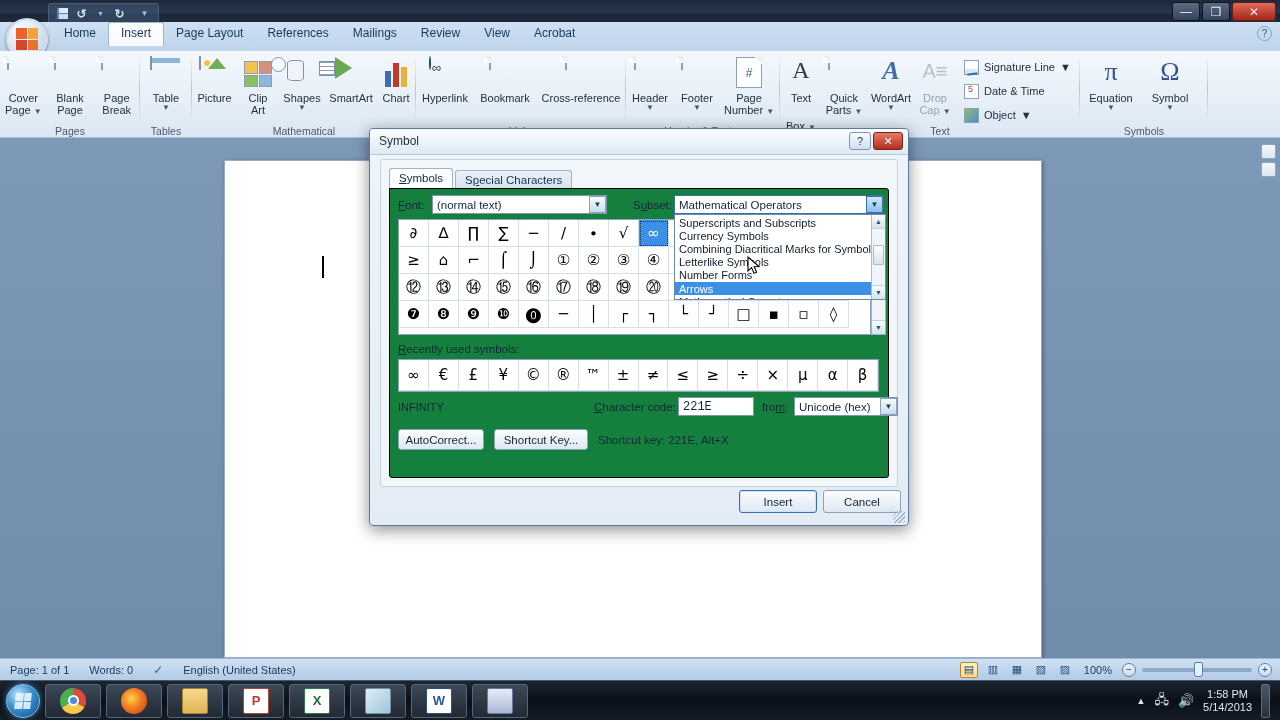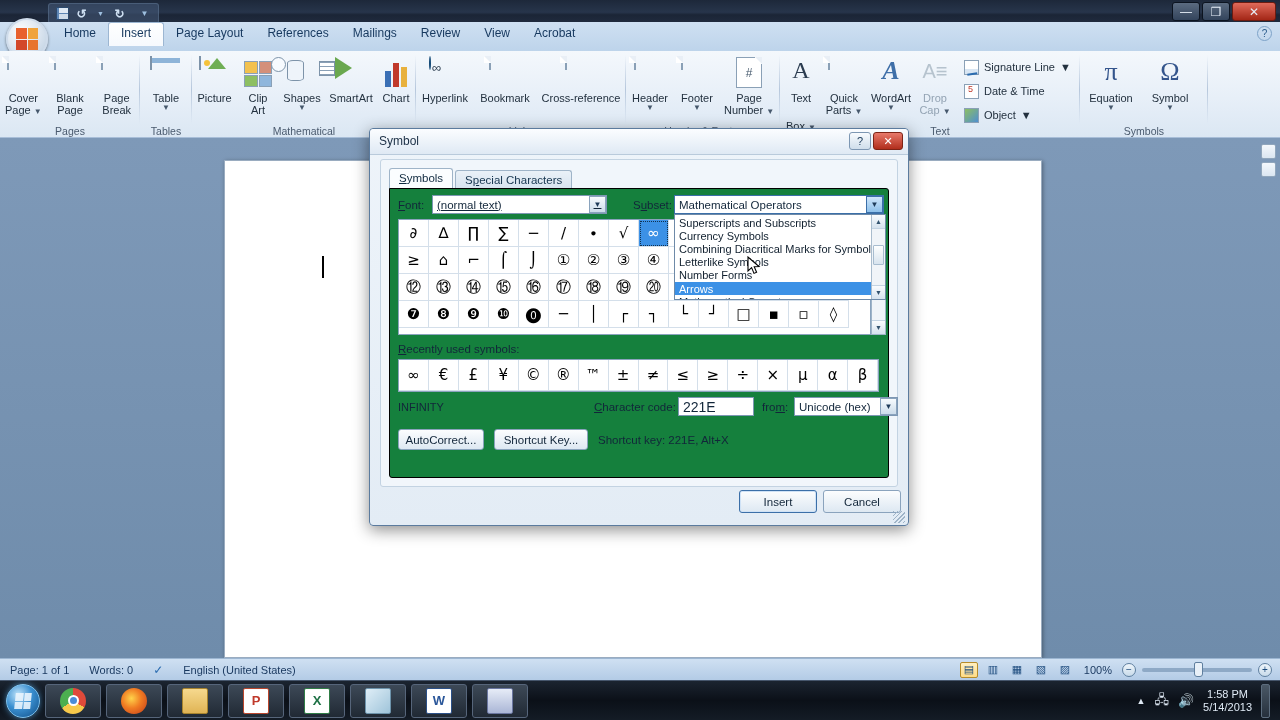--- a/index.html
+++ b/index.html
@@ -239,22 +239,22 @@
   .sbar .thumb { position:absolute; left:1px; width:11px; height:22px;
       background:linear-gradient(180deg,#fdfefe,#d7e3ee); border:1px solid #a7bccf; border-radius:1px; }
 
   .dropdown {
     position:absolute; background:#fff; border:1px solid #6e8aa8; z-index: 30;
   }
   .dditem { height:13.2px; font-size:11px; color:#101f2e; padding-left:4px; white-space:nowrap;
     display:flex; align-items:center; font-family:"Liberation Sans", sans-serif;}
   .dditem.sel { background:#3c91e6; color:#fff; }
 
-  .txtbox { border:1px solid #7d97b3; background:#fff; height:19px; font-size:14px;
-    color:#12263a; display:flex; align-items:center; padding-left:4px; }
+  .txtbox { border:1px solid #7d97b3; background:#fff; height:19px; font-size:12px;
+    color:#12263a; display:flex; align-items:center; padding-left:4px;font-family:Liberation Mono, monospace; }
   .pushbtn {
     border:1px solid #8aa3bd; border-radius:3px;
     background:linear-gradient(180deg,#fcfdfe,#dde8f2);
     font-size:11.5px; color:#12263a; display:flex; align-items:center; justify-content:center;
   }
   .pushbtn.default { border:1px solid #3b6fa8; box-shadow:inset 0 0 0 1px #cfe2f6; }
   .grip { position:absolute; right:3px; bottom:2px; width:12px; height:12px;
     background: repeating-linear-gradient(135deg,#9fb4c8 0 1px, transparent 1px 3px); }
   .cursor-arrow { position:absolute; width:0;height:0; z-index:50; }
 </style>
@@ -573,21 +573,21 @@
 
     <div class="dlg-body">
       <div class="tabs2">
         <div class="tab2 active"><span class="underl">S</span>ymbols</div>
         <div class="tab2">S<span class="underl">p</span>ecial Characters</div>
       </div>
 
       <div class="tabpanel">
 
         <div style="position:absolute;left:8px;top:10px;" class="fld-label"><span class="underl">F</span>ont:</div>
-        <div class="combo" style="position:absolute;left:42px;top:6px;width:175px;text-decoration:underline;">
+        <div class="combo" style="position:absolute;left:42px;top:6px;width:175px;">
           <span>(normal text)</span>
           <span class="arrowbtn">▼</span>
         </div>
 
         <div style="position:absolute;left:243px;top:10px;" class="fld-label">S<span class="underl">u</span>bset:</div>
         <div class="combo focused" style="position:absolute;left:284px;top:6px;width:210px;">
           <span>Mathematical Operators</span>
           <span class="arrowbtn">▼</span>
         </div>
 

